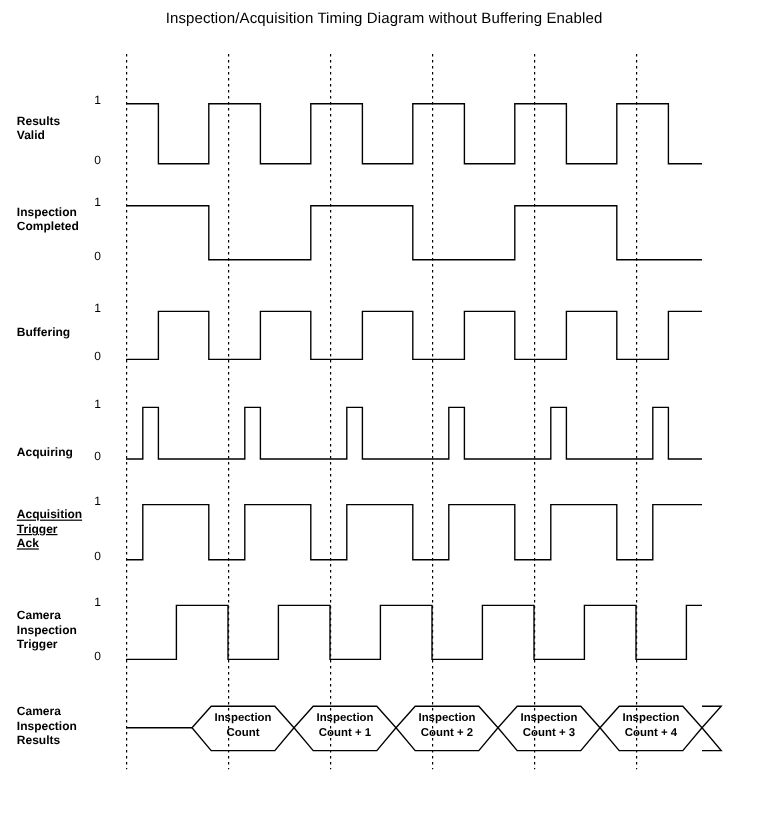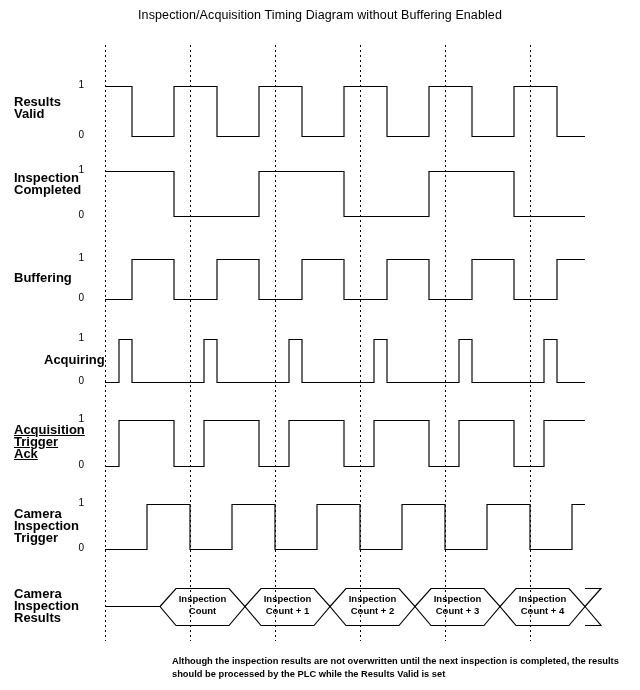--- a/index.html
+++ b/index.html
@@ -30,21 +30,21 @@
     width: 640px;
     text-align: center;
     font-size: 12.5px;
     font-weight: 400;
     letter-spacing: 0.1px;
     color: #000;
   }
   .signal-label {
     position: absolute;
     text-align: left;
-    font-size: 13px;
+    font-size: 10px;
     font-weight: bold;
     line-height: 12px;
     color: #000;
     white-space: pre-line;
   }
   .level-label {
     position: absolute;
     font-size: 10px;
     font-weight: 400;
     color: #000;
@@ -131,21 +131,21 @@
         <path d="M 585 606.5 L 601 588.5 L 585 588.5 M 585 606.5 L 601 625.5 L 585 625.5" class="hex"></path>
       </g>
   </svg>
 
   <div id="labels-layer">
       <div class="signal-label" style="left: 14px; top: 96px;">Results
 Valid</div>
       <div class="signal-label" style="left: 14px; top: 172px;">Inspection
 Completed</div>
       <div class="signal-label" style="left: 14px; top: 272px;">Buffering</div>
-      <div class="signal-label" style="left: 14px; top: 354px; margin-left: 30px;">Acquiring</div>
+      <div class="signal-label" style="left: 14px; top: 372px;">Acquiring</div>
       <div class="signal-label" style="left: 14px; top: 424px; text-decoration: underline;">Acquisition
 Trigger
 Ack</div>
       <div class="signal-label" style="left: 14px; top: 508px;">Camera
 Inspection
 Trigger</div>
       <div class="signal-label" style="left: 14px; top: 588px;">Camera
 Inspection
 Results</div>
     </div>
@@ -169,15 +169,14 @@
       <div class="hex-text" style="left: 257px; top: 593px; width: 61px;">Inspection
 Count + 1</div>
       <div class="hex-text" style="left: 342px; top: 593px; width: 61px;">Inspection
 Count + 2</div>
       <div class="hex-text" style="left: 427px; top: 593px; width: 61px;">Inspection
 Count + 3</div>
       <div class="hex-text" style="left: 512px; top: 593px; width: 61px;">Inspection
 Count + 4</div>
     </div>
 
-  <div class="footnote">Although the inspection results are not overwritten until the next inspection is completed, the results should be processed by the PLC while the Results Valid is set</div>
 
 </div>
 
 </body></html>

